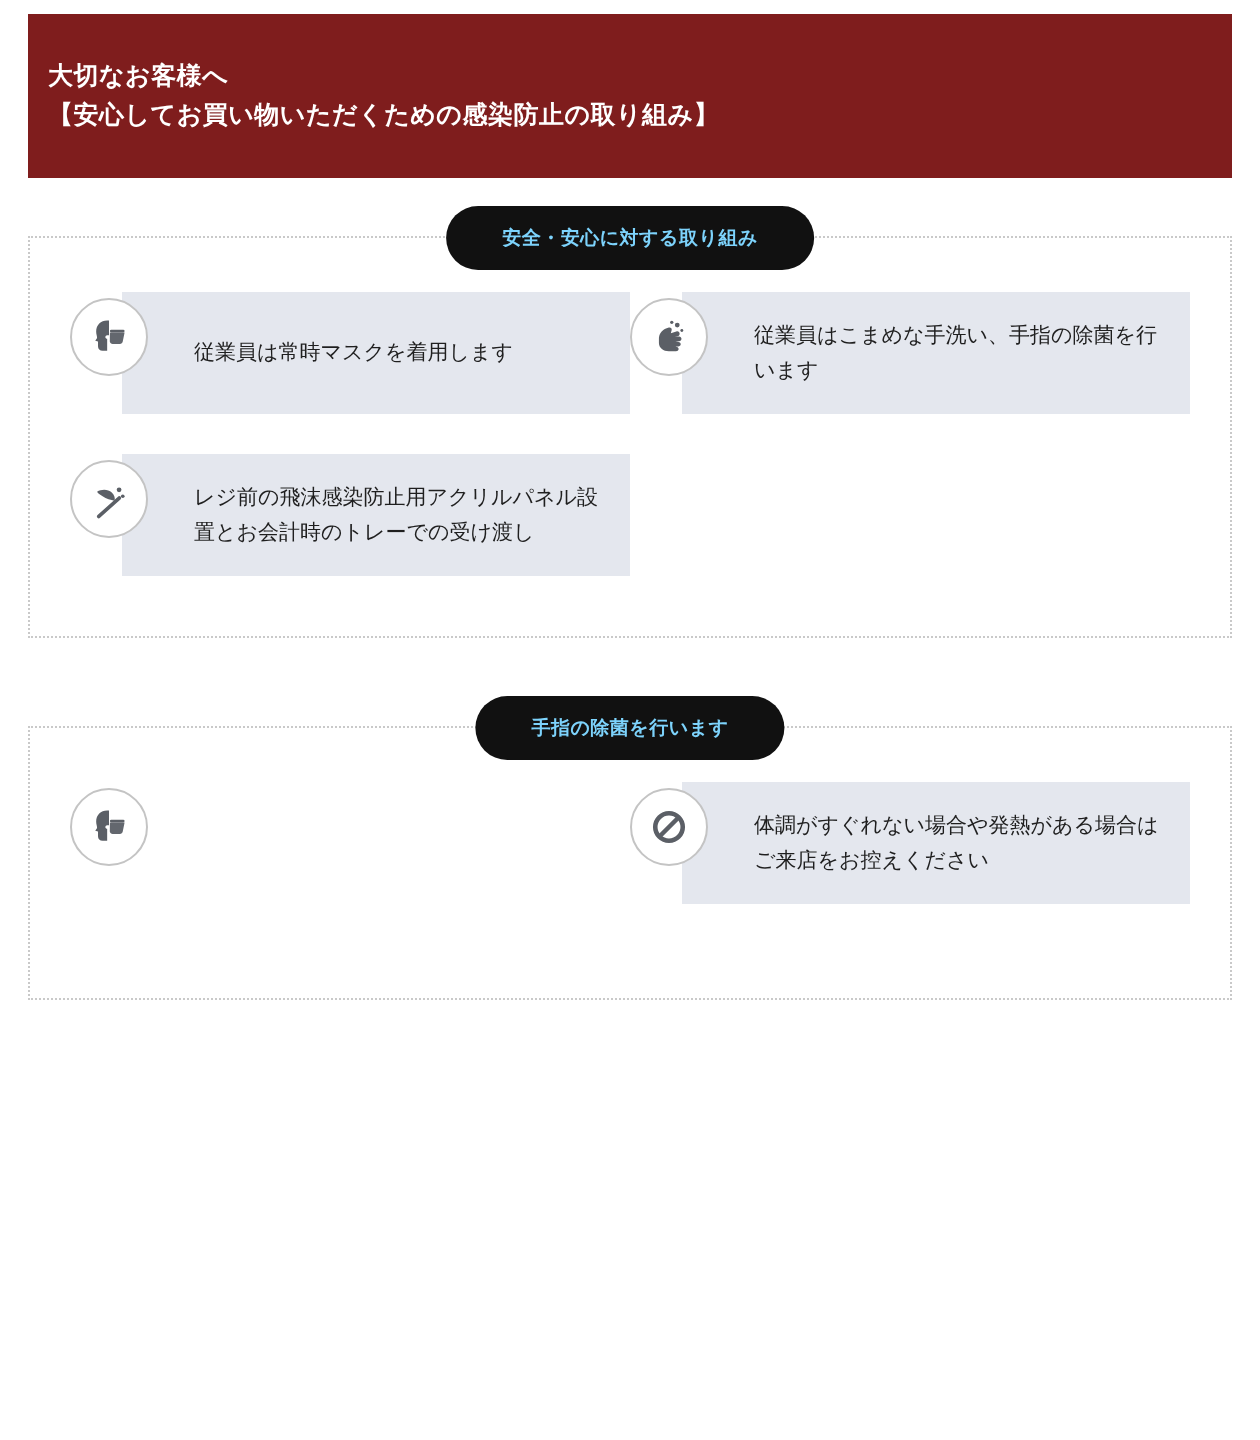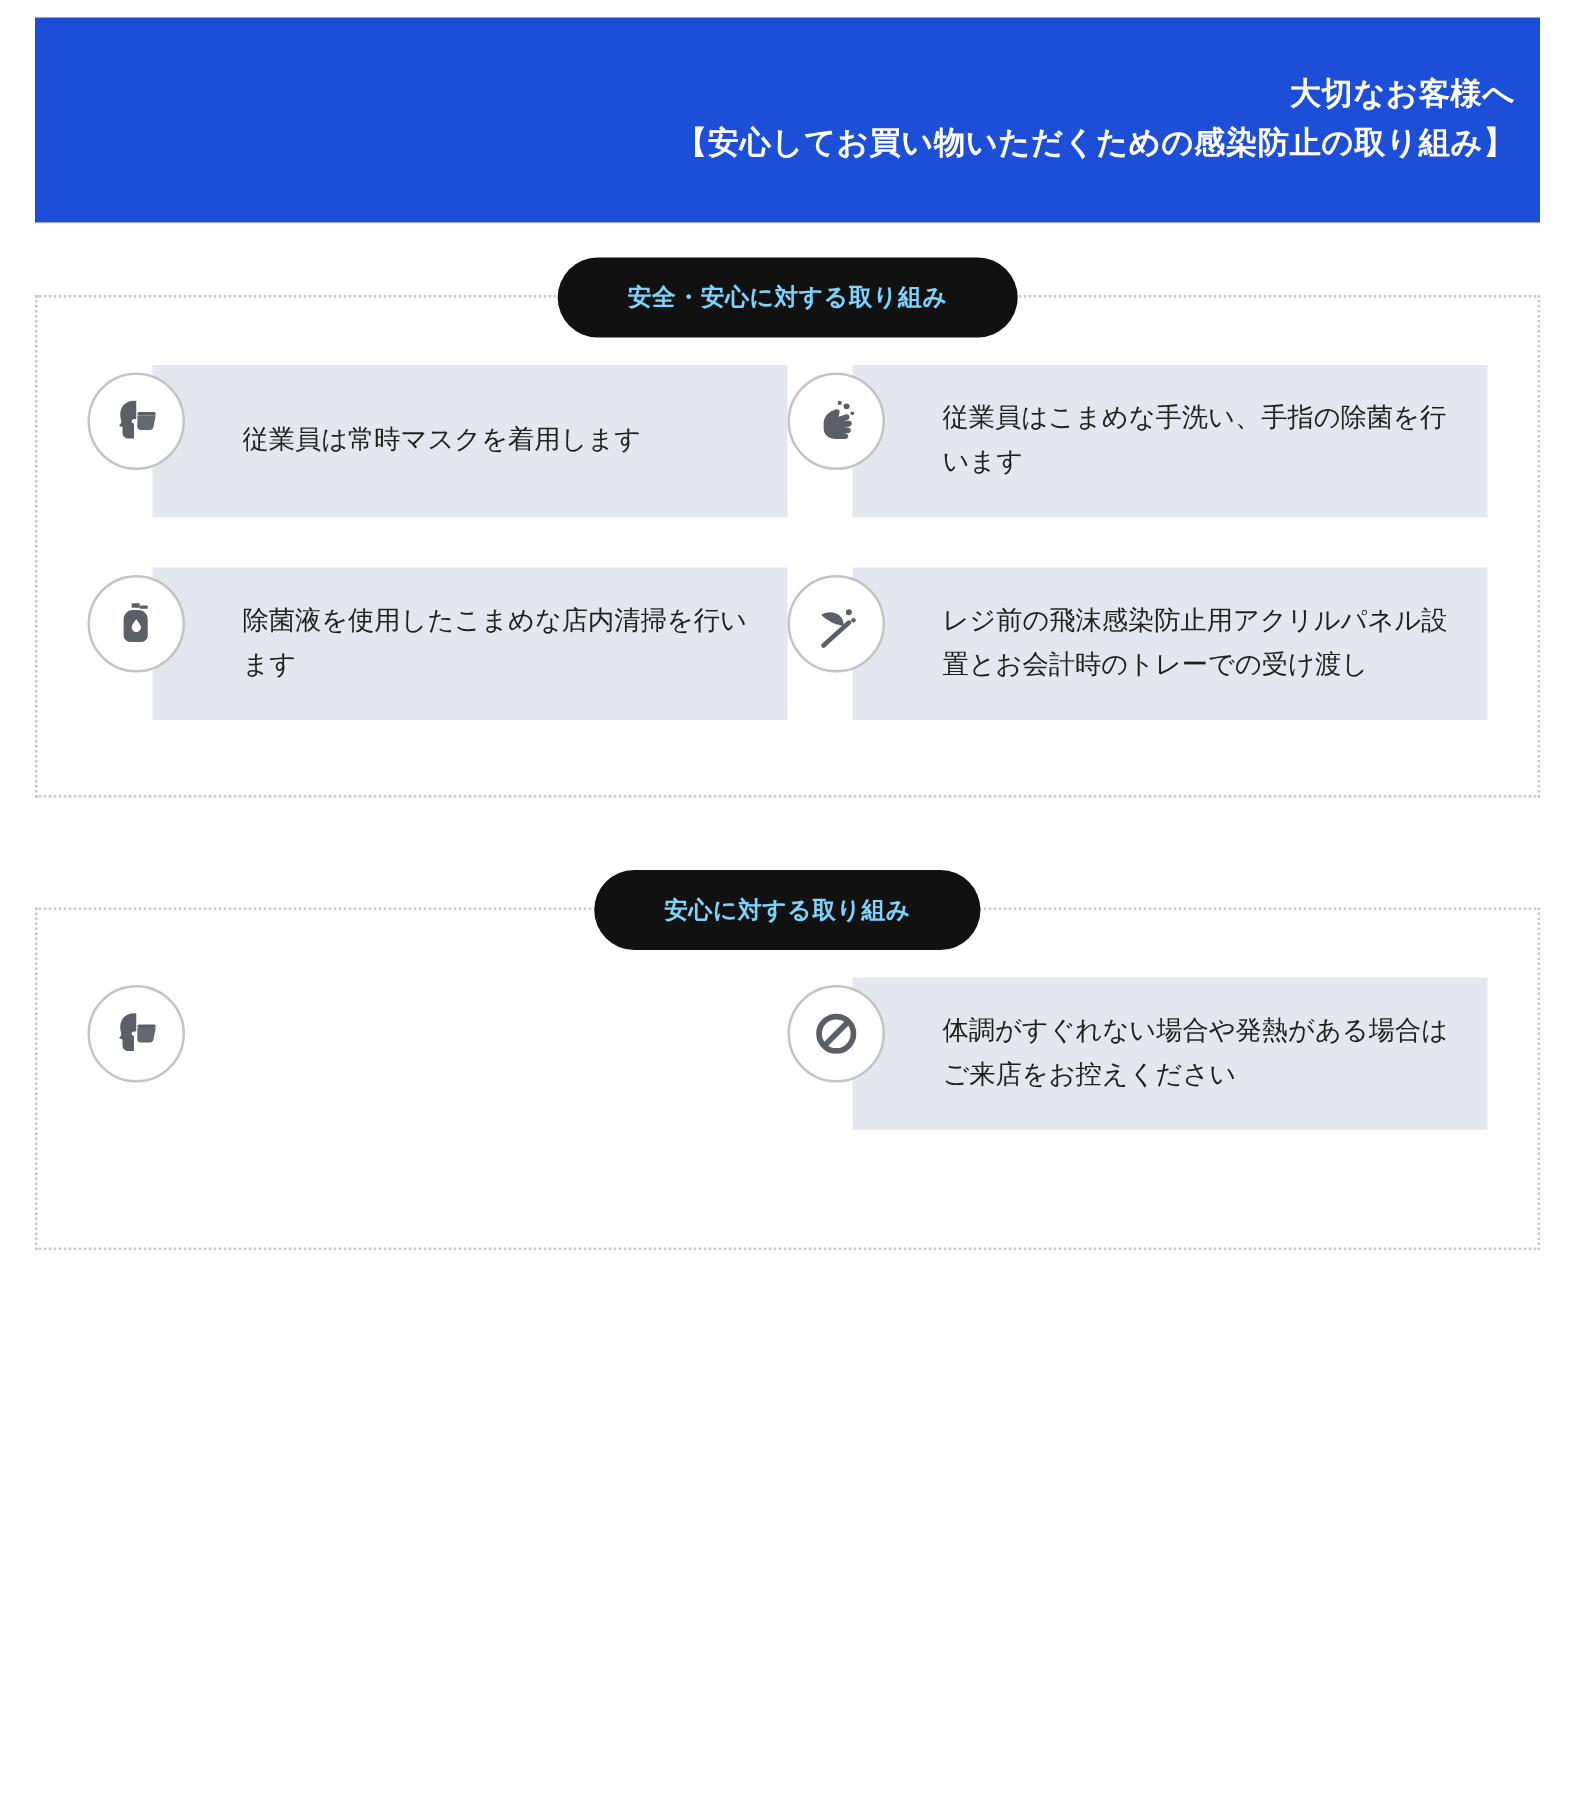--- a/index.html
+++ b/index.html
@@ -19,23 +19,23 @@
     position: relative;
     width: 1260px;
     height: 1440px;
     box-sizing: border-box;
     padding: 0 28px;
   }
 
   
   .banner {
     margin: 14px 0 0 0;
-    background: #1d4ed8;
+    background: #7f1d1d;
     color: #ffffff;
-    text-align: right;
+    text-align: left;
     padding: 42px 20px 44px 20px;
     box-sizing: border-box;
   }
   .banner-line {
     font-size: 25px;
     font-weight: bold;
     line-height: 1.55;
     letter-spacing: 0.5px;
   }
 
@@ -153,35 +153,20 @@
               <circle cx="27" cy="8" r="1.8" fill="#5b5f66"></circle>
               <circle cx="38" cy="17" r="1.6" fill="#5b5f66"></circle>
             </svg>
           </div>
           <div class="card">
             <div class="card-text">従業員はこまめな手洗い、手指の除菌を行います</div>
           </div>
         </div>
       </div>
 
-      <div class="cell row2">
-        <div class="inner">
-          <div class="badge">
-            <svg width="44" height="44" viewBox="0 0 48 48" aria-hidden="true">
-              <path fill="#5b5f66" d="M20 6h7v4h-7z"></path>
-              <path fill="#5b5f66" d="M27 8h7v3h-7z"></path>
-              <path fill="#5b5f66" d="M21 12h5c4.4 0 8 3.6 8 8v14c0 3.3-2.7 6-6 6h-9c-3.3 0-6-2.7-6-6V20c0-4.4 3.6-8 8-8z"></path>
-              <path fill="#ffffff" d="M24 20c-2.4 3-4 5.2-4 7.2 0 2.3 1.8 4 4 4s4-1.7 4-4c0-2-1.6-4.2-4-7.2z"></path>
-            </svg>
-          </div>
-          <div class="card">
-            <div class="card-text">除菌液を使用したこまめな店内清掃を行います</div>
-          </div>
-        </div>
-      </div>
 
       <div class="cell row2">
         <div class="inner">
           <div class="badge">
             <svg width="44" height="44" viewBox="0 0 48 48" aria-hidden="true">
               <path fill="#5b5f66" d="M11 16c5-3 12-3 16 1 3 3 4 6 3 9-4-1-9-2-13-5-3-2-5-3-6-5z"></path>
               <circle cx="35" cy="14" r="2.6" fill="#5b5f66"></circle>
               <circle cx="39" cy="21" r="2" fill="#5b5f66"></circle>
               <circle cx="33" cy="25" r="1.6" fill="#5b5f66"></circle>
               <rect x="7" y="31" width="34" height="4" rx="2" transform="rotate(-42 24 33)" fill="#5b5f66"></rect>
@@ -191,21 +176,21 @@
             <div class="card-text">レジ前の飛沫感染防止用アクリルパネル設置とお会計時のトレーでの受け渡し</div>
           </div>
         </div>
       </div>
 
     </div>
     <div class="spacer-bottom"></div>
   </div>
 
   <div class="section second">
-    <div class="section-title">安心に対する取り組み</div>
+    <div class="section-title">手指の除菌を行います</div>
     <div class="grid">
 
       <div class="cell">
         <div class="inner">
           <div class="badge">
             <svg width="44" height="44" viewBox="0 0 48 48" aria-hidden="true">
               <path fill="#5b5f66" d="M22 6c-7 0-12 5-12 12 0 3 1 5 1 7l-2 3 3 1v5c0 3 2 5 5 5h5V26H22c-1 0-2-1-2-2s1-2 2-2h2V6z"></path>
               <path fill="#5b5f66" d="M25 19h16l-2 10c-.3 1.5-1.6 2.6-3.1 2.6H28c-1.6 0-2.9-1.1-3.1-2.6L25 19z" opacity="0.95"></path>
               <rect x="25" y="16" width="16" height="3" rx="1.5" fill="#5b5f66"></rect>
             </svg>

